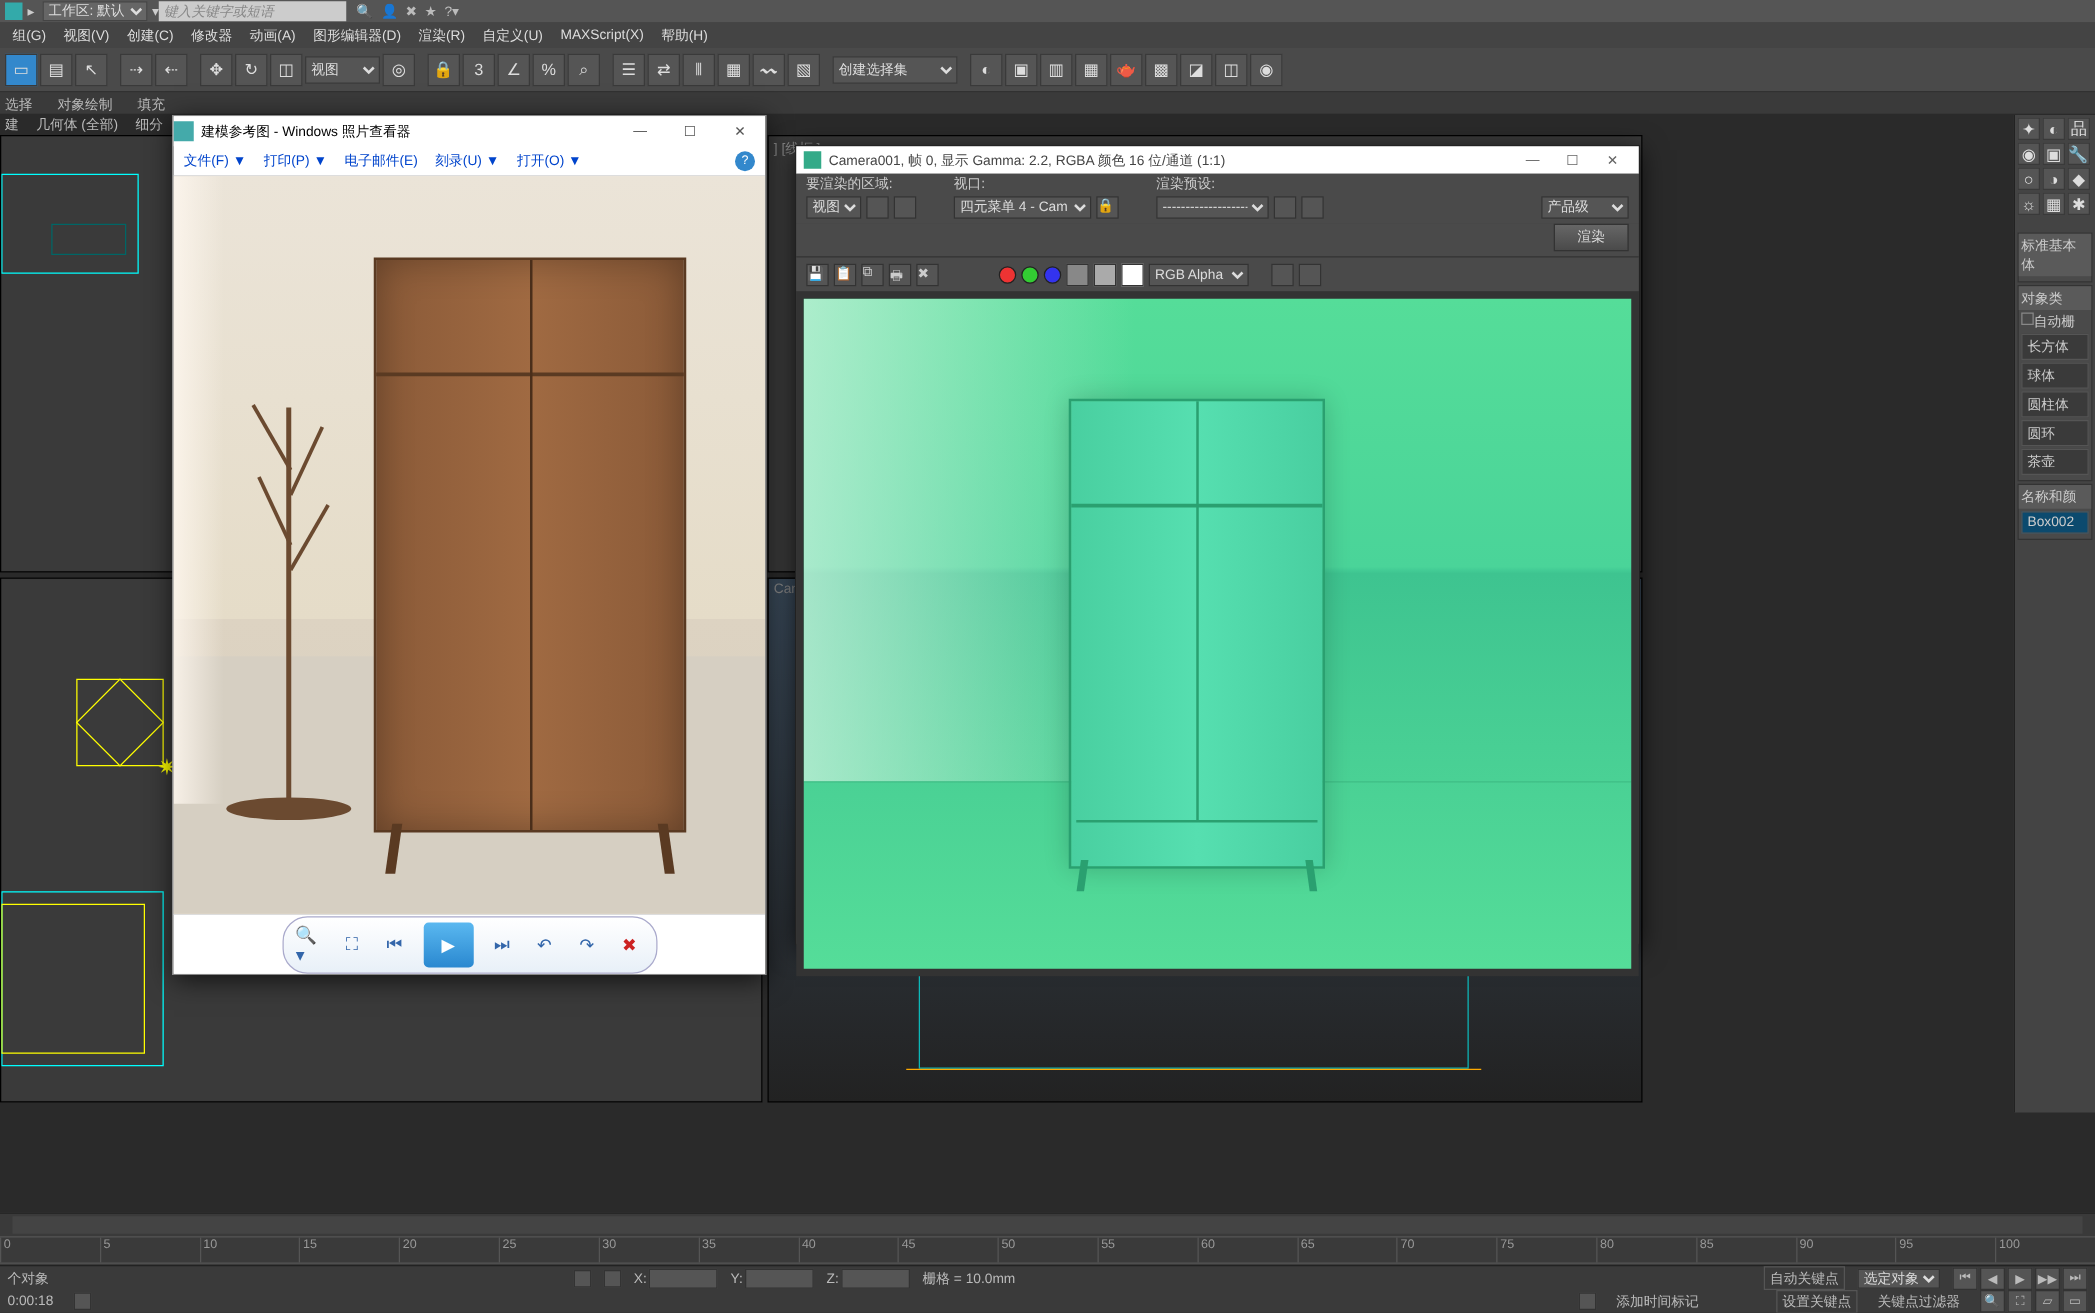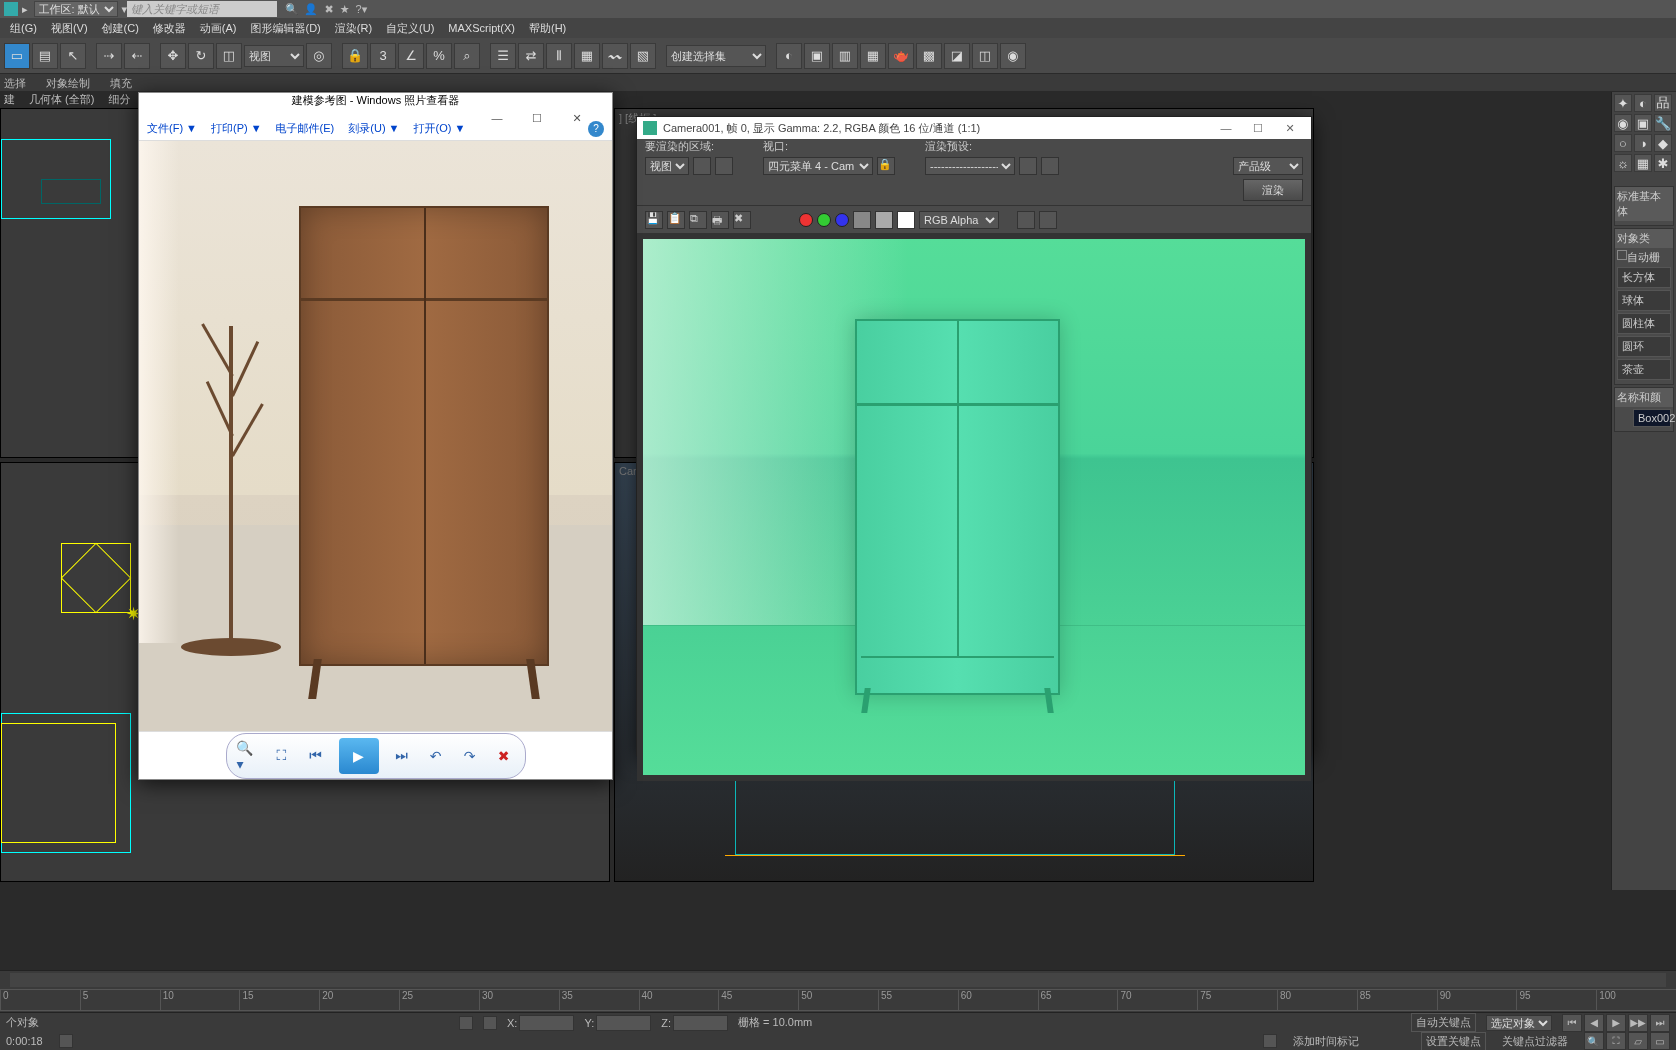--- a/index.html
+++ b/index.html
@@ -21,21 +21,21 @@
 .tsel { height:22px; background:#555; color:#ddd; border:1px solid #3a3a3a; font-size:11px;}
 .subbar { height:18px; background:#3a3a3a; display:flex; align-items:flex-end; padding:0 4px; gap:20px; border-bottom:1px solid #2a2a2a;}
 .subbar span { color:#bbb; font-size:11px;}
 .workarea { position:relative; height: calc(100% - 18px - 20px - 36px - 18px - 42px - 20px - 18px); background:#2a2a2a;}
 .viewport { position:absolute; background:#3a3a3a; border:1px solid #000; overflow:hidden;}
 .vp-label { position:absolute; top:2px; left:4px; color:#888; font-size:11px; z-index:2;}
 .vp-wire { background:#3a3a3a;}
 .vp-persp { background:linear-gradient(#3a4a5a,#222);}
 
 .photoviewer { position:absolute; left:138px; top:0px; width:475px; height:688px; background:#fff; border:1px solid #888; box-shadow:0 4px 20px rgba(0,0,0,0.7); z-index:50;}
-.pv-title { height:24px; background:#fff; display:flex; align-items:center; padding:0 15px; color:#000;flex-direction:column;}
+.pv-title { height:24px; background:#fff; display:flex; align-items:center; padding:0 0; color:#000;}
 .pv-title .pvicon { width:16px; height:16px; background:#4aa; margin-right:6px;}
 .pv-winbtns { margin-left:auto; display:flex;}
 .pv-winbtns span { width:40px; height:20px; display:flex; align-items:center; justify-content:center; color:#555; cursor:pointer;}
 .pv-menu { height:24px; border-bottom:1px solid #ddd; display:flex; align-items:center; padding:0 8px; gap:14px; color:#0044cc;}
 .pv-menu span { cursor:pointer;}
 .pv-menu .help { margin-left:auto; width:16px; height:16px; border-radius:50%; background:#3388cc; color:#fff; display:flex; align-items:center; justify-content:center; font-size:10px;}
 .pv-image { height: calc(100% - 24px - 24px - 48px); background:#e8e0d4; display:flex; align-items:center; justify-content:center; position:relative; overflow:hidden;}
 .pv-image .wall { position:absolute; inset:0; background:linear-gradient(to bottom,#ebe4d8 0%,#e5dcc8 60%,#ddd3c2 60%,#d8cfbe 100%);}
 .pv-image .curtain { position:absolute; left:0; top:0; width:40px; height:85%; background:linear-gradient(to right,#fff8f0cc,#fff8f000);}
 .pv-image .floor { position:absolute; bottom:0; left:0; right:0; height:35%; background:#d6cfc2;}
@@ -251,21 +251,21 @@
           <span>自动栅</span>
         </div>
       <div class="item">长方体</div>
       <div class="item">球体</div>
       <div class="item">圆柱体</div>
       <div class="item">圆环</div>
       <div class="item">茶壶</div>
     </div>
     <div class="rollup">
       <div class="hdr">名称和颜</div>
-      <div class="item" style="background:#0f172a;margin-left:16px;">Box002</div>
+      <div class="item" style="background:#0c4a6e;">Box002</div>
     </div>
   </div>
 
   <div class="photoviewer">
     <div class="pv-title">
       <div class="pvicon"></div>
       <span>建模参考图 - Windows 照片查看器</span>
       <div class="pv-winbtns">
         <span>—</span>
         <span>☐</span>

